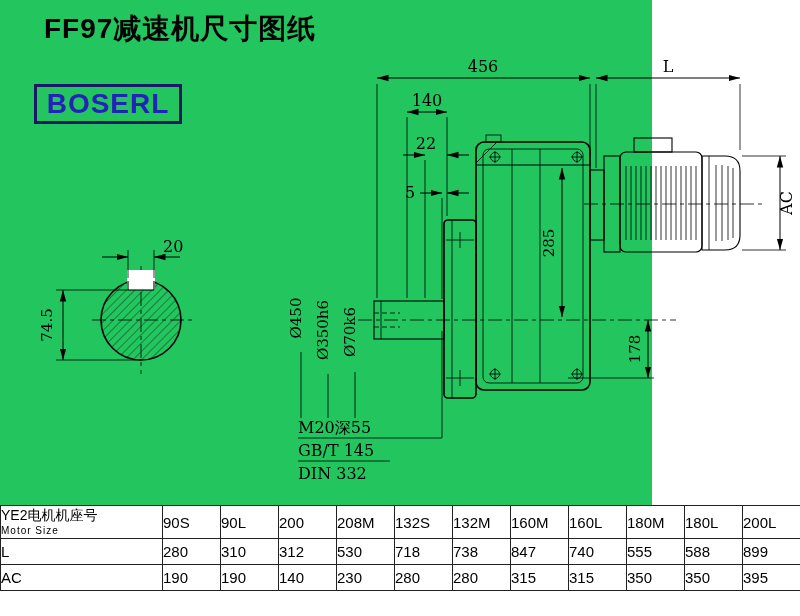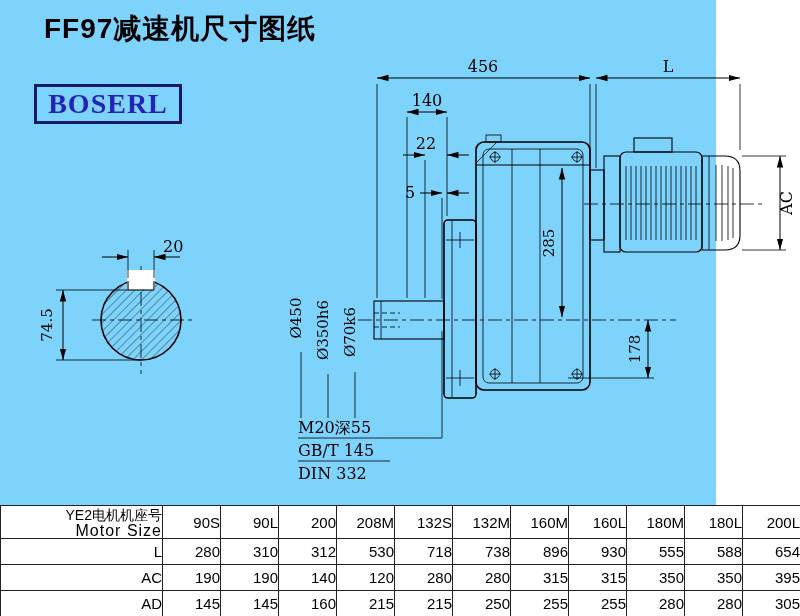--- a/index.html
+++ b/index.html
@@ -1,40 +1,40 @@
 <!DOCTYPE html>
 <html><head>
 <meta charset="utf-8">
 <style>
   html,body{margin:0;padding:0;background:#fff;}
   body{width:800px;height:616px;font-family:"Liberation Sans",sans-serif;color:#000;overflow:hidden;}
-  .stage{position:relative;width:716px;height:505px;background:#7dd3fc;}
+  .stage{position:relative;width:652px;height:505px;background:#22c55e;}
   .title{position:absolute;left:44px;top:10px;font-size:28px;font-weight:bold;letter-spacing:1px;white-space:nowrap;}
   .logo{position:absolute;left:34px;top:84px;width:142px;height:34px;border:3px solid #191965;
         display:flex;align-items:center;justify-content:center;
-        font-family:Liberation Serif, serif;font-weight:bold;font-size:28px;color:#2323b8;letter-spacing:1px;}
+        font-family:Liberation Sans, sans-serif;font-weight:bold;font-size:28px;color:#2323b8;letter-spacing:1px;}
   svg.draw{position:absolute;left:0;top:0;}
   
   .out{stroke:#000;stroke-width:1.6;fill:none;}
   .det{stroke:#000;stroke-width:1.1;fill:none;}
   .thin{stroke:#000;stroke-width:0.8;fill:none;}
   .dash{stroke:#000;stroke-width:0.8;fill:none;stroke-dasharray:5 3;}
   .cl{stroke:#000;stroke-width:0.8;fill:none;stroke-dasharray:14 4 4 4;}
   .ext{stroke:#000;stroke-width:0.8;fill:none;}
   .dl{stroke:#000;stroke-width:1;fill:none;marker-start:url(#arr);marker-end:url(#arr);}
   .da{stroke:#000;stroke-width:1;fill:none;marker-end:url(#arr);}
   .dt{font:15px "DejaVu Serif",serif;fill:#000;}
   .dtb{font:16px "DejaVu Serif",serif;fill:#000;}
   .hatched{fill:url(#hatch);stroke:#000;stroke-width:1.6;}
   
   table.spec{width:800px;border-collapse:collapse;table-layout:fixed;}
-  table.spec td{border:1px solid #222;text-align:right;vertical-align:middle;font-size:15px;height:25px;padding:0;}
+  table.spec td{border:1px solid #222;text-align:left;vertical-align:middle;font-size:15px;height:25px;padding:0;}
   table.spec tr.hdr td{height:32px;}
   .hd1{font-size:14px;line-height:16px;}
-  .hd2{font-size:16px;line-height:15px;letter-spacing:1px;}
+  .hd2{font-size:10px;line-height:15px;letter-spacing:1px;}
 </style>
 </head>
 <body>
 
 <div class="stage">
   <div class="title">FF97减速机尺寸图纸</div>
   <div class="logo">BOSERL</div>
 
   <svg class="draw" width="800" height="505" viewBox="0 0 800 505">
     <defs>
@@ -234,48 +234,34 @@
     <td>200L</td>
   </tr>
   <tr>
     <td>L</td>
     <td>280</td>
     <td>310</td>
     <td>312</td>
     <td>530</td>
     <td>718</td>
     <td>738</td>
-    <td>896</td>
-    <td>930</td>
+    <td>847</td>
+    <td>740</td>
     <td>555</td>
     <td>588</td>
-    <td>654</td>
+    <td>899</td>
   </tr>
   <tr>
     <td>AC</td>
     <td>190</td>
     <td>190</td>
     <td>140</td>
-    <td>120</td>
+    <td>230</td>
     <td>280</td>
     <td>280</td>
     <td>315</td>
     <td>315</td>
     <td>350</td>
     <td>350</td>
     <td>395</td>
   </tr>
-  <tr>
-    <td>AD</td>
-    <td>145</td>
-    <td>145</td>
-    <td>160</td>
-    <td>215</td>
-    <td>215</td>
-    <td>250</td>
-    <td>255</td>
-    <td>255</td>
-    <td>280</td>
-    <td>280</td>
-    <td>305</td>
-  </tr>
 </tbody>
   </table>
 
 </body></html>

